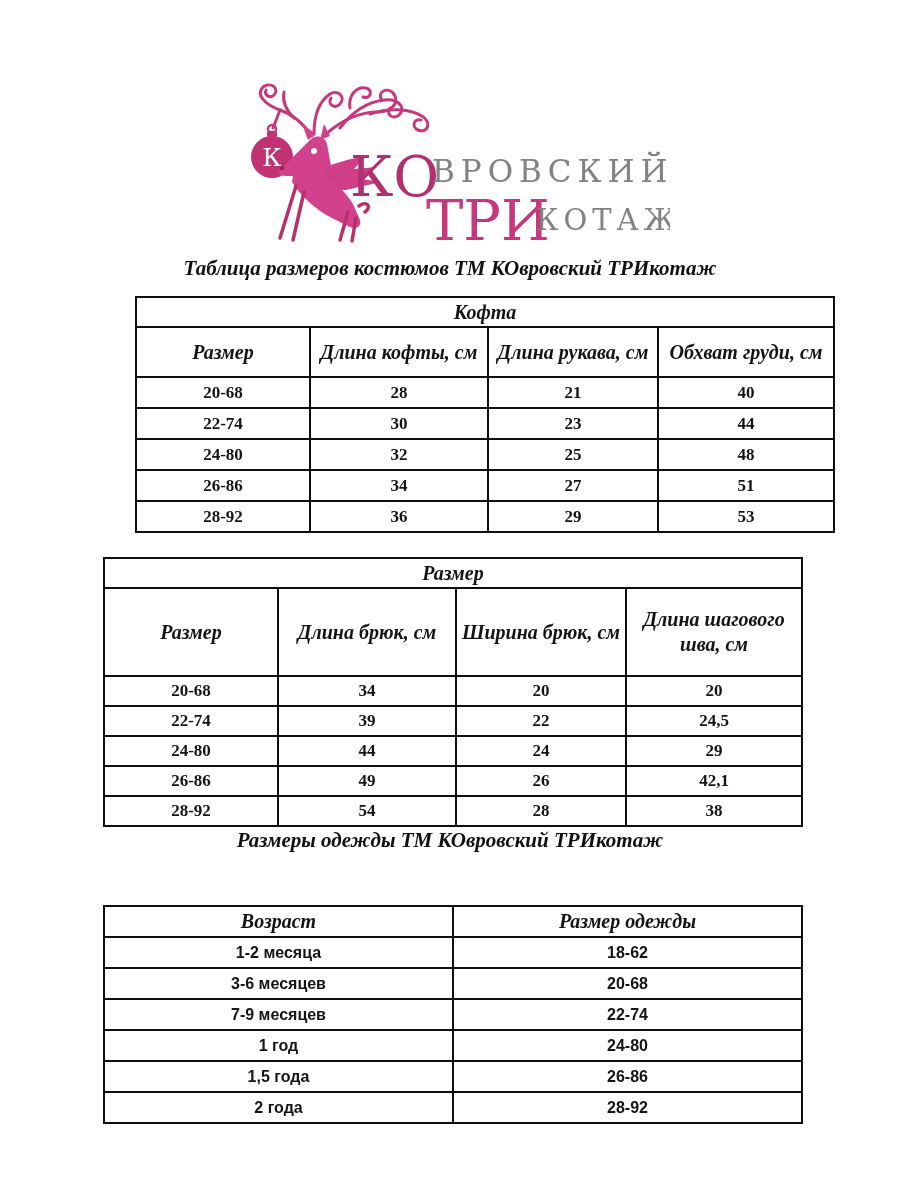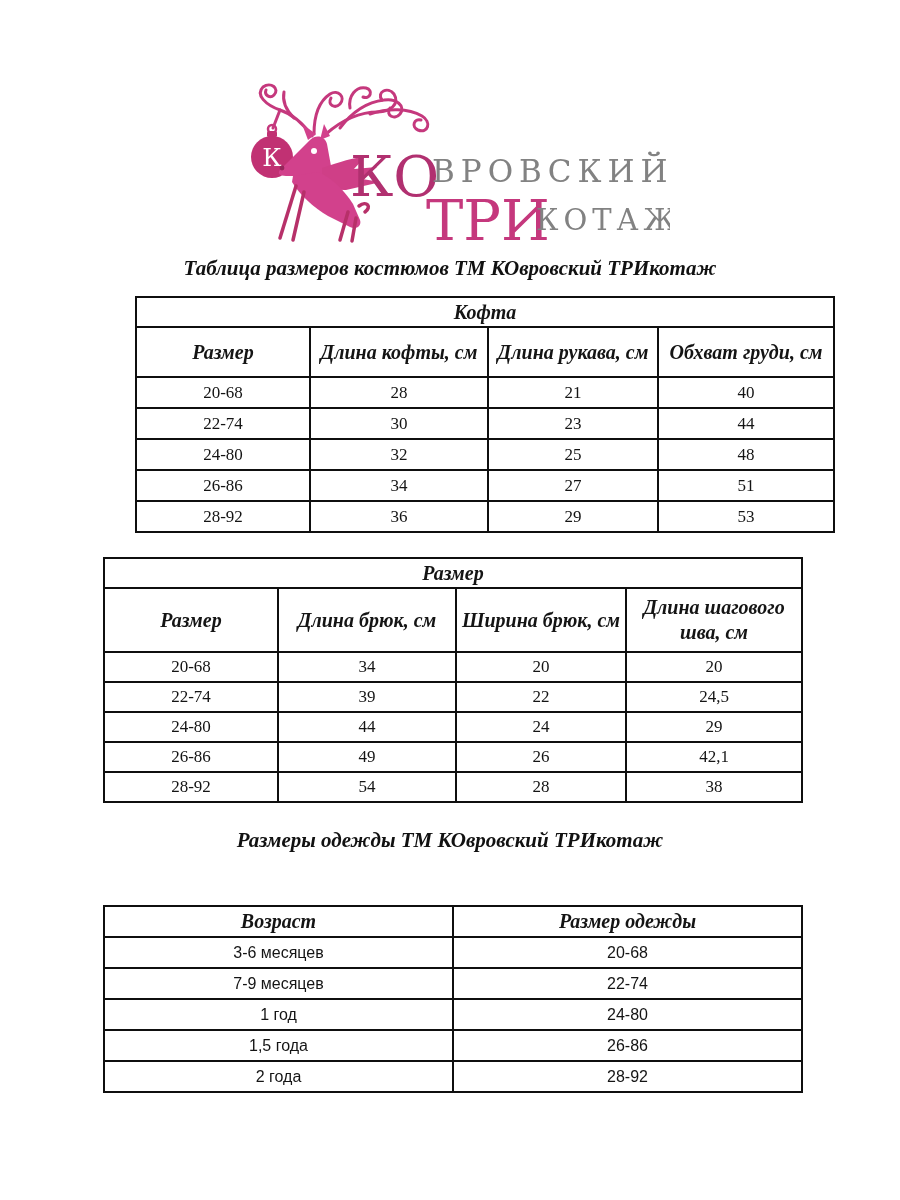--- a/index.html
+++ b/index.html
@@ -22,21 +22,21 @@
   table.tbl{
     position:absolute;left:103px;border-collapse:collapse;table-layout:fixed;
     font-family:"Liberation Serif",serif;color:#141414;
   }
   table.tbl td{
     border:2px solid #0f0f0f;padding:0;text-align:center;vertical-align:middle;
     overflow:hidden;
   }
   tr.cap td{height:28px;font-weight:bold;font-style:italic;font-size:20px;}
   tr.colhead td{font-weight:bold;font-style:italic;font-size:20px;line-height:1.25;}
-  tr.data td{font-size:17px;font-weight:normal;}
+  tr.data td{font-size:17px;font-weight:bold;}
   #t-kofta{top:296px;margin-left:32px;}
   #t-kofta tr.colhead td{height:48px;}
   #t-kofta tr.data td{height:29px;}
   #t-bruki{top:557px;}
   #t-bruki tr.colhead td{height:54px;}
   #t-bruki tr.data td{height:28px;}
   #t-age{top:905px;}
   #t-age tr.colhead td{height:29px;}
   #t-age tr.data td{height:29px;font-family:"Liberation Sans",sans-serif;font-size:16px;}
 </style>
@@ -150,21 +150,21 @@
         <col style="width:176px">
       </colgroup>
     <tbody>
       <tr class="cap">
         <td colspan="4">Размер</td>
       </tr>
       <tr class="colhead">
         <td>Размер</td>
         <td>Длина брюк, см</td>
         <td>Ширина брюк, см</td>
-        <td style="padding:4px 14px;">Длина шагового шва, см</td>
+        <td style="padding:16px 14px;">Длина шагового шва, см</td>
       </tr>
       <tr class="data">
         <td>20-68</td>
         <td>34</td>
         <td>20</td>
         <td>20</td>
       </tr>
       <tr class="data">
         <td>22-74</td>
         <td>39</td>
@@ -198,20 +198,24 @@
     <colgroup>
         <col style="width:349px">
         <col style="width:349px">
       </colgroup>
     <tbody>
       <tr class="colhead">
         <td>Возраст</td>
         <td>Размер одежды</td>
       </tr>
       <tr class="data">
+        <td>1-2 месяца</td>
+        <td>18-62</td>
+      </tr>
+      <tr class="data">
         <td>3-6 месяцев</td>
         <td>20-68</td>
       </tr>
       <tr class="data">
         <td>7-9 месяцев</td>
         <td>22-74</td>
       </tr>
       <tr class="data">
         <td>1 год</td>
         <td>24-80</td>

